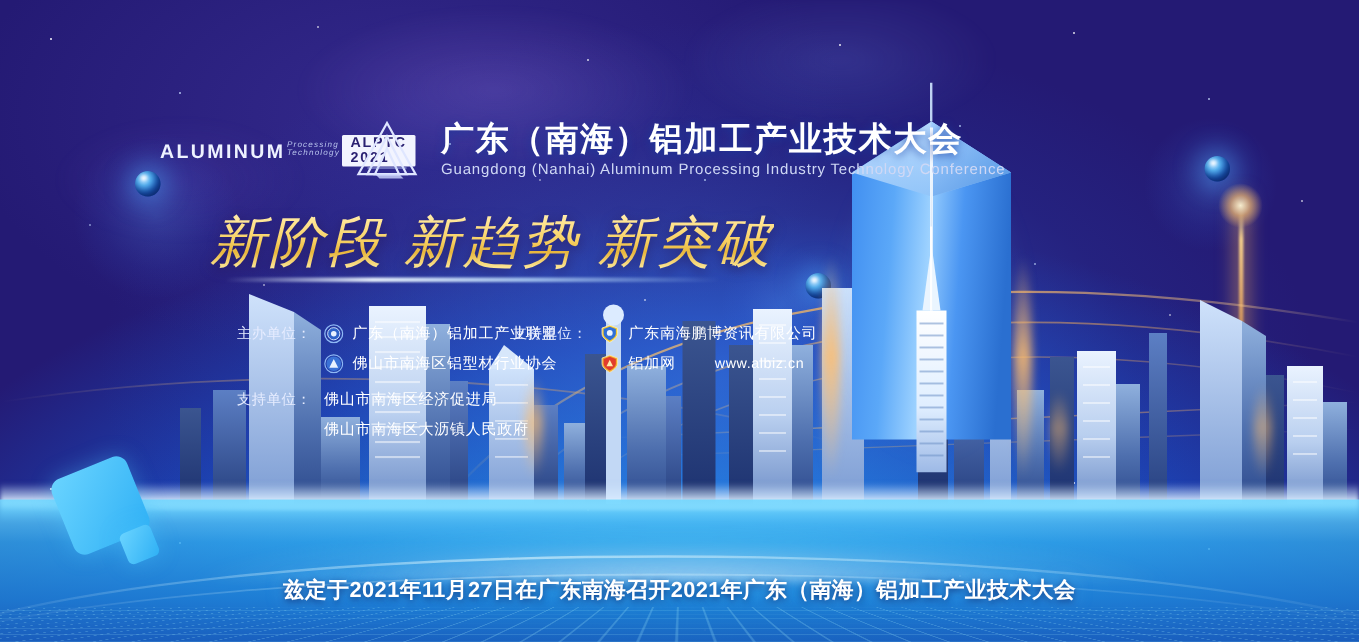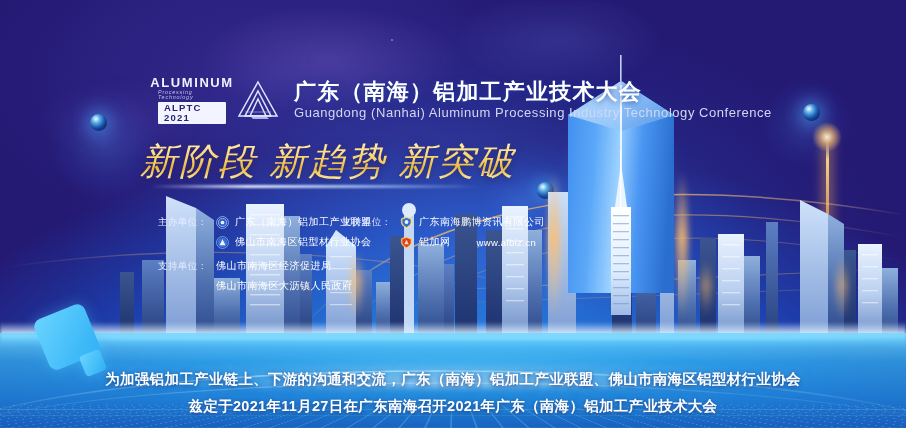--- a/index.html
+++ b/index.html
@@ -144,35 +144,35 @@
     text-align:center;
   }
   .banner-line{
     font-size:14.5px;font-weight:bold;color:#ffffff;letter-spacing:.3px;
     text-shadow:0 1px 5px rgba(10,40,110,.85), 0 0 12px rgba(120,200,255,.5);
     white-space:nowrap;
   }
 
   
   #header{position:absolute;left:158px;top:78px;display:flex;align-items:center;gap:10px;}
-  #alptc-badge{width:68px;height:40px;display:flex;flex-direction:column;justify-content:center;align-items:center;gap:1px;}
+  #alptc-badge{width:68px;height:40px;display:flex;flex-direction:row;justify-content:center;align-items:center;gap:1px;}
   .badge-top{font-size:13px;font-weight:bold;letter-spacing:1.6px;color:#eef2ff;line-height:1;}
   .badge-mid{font-size:5.4px;letter-spacing:.8px;color:#b9c4ee;line-height:1;font-style:italic;}
   .badge-bot{
     background:#f2f4ff;color:#2a2172;font-size:9.5px;font-weight:bold;letter-spacing:1.2px;
     padding:1px 6px 1px 6px;line-height:1.05;border-radius:1px;margin-top:1px;
   }
   #mark{width:46px;height:44px;flex:0 0 auto;}
   #title-block{display:flex;flex-direction:column;gap:2px;margin-left:2px;}
   #main-title{
     font-size:22px;font-weight:bold;color:#ffffff;letter-spacing:1.2px;line-height:1.12;
     text-shadow:0 1px 6px rgba(25,60,160,.8);
   }
   #sub-title{
-    font-size:13px;color:#cfd8f5;letter-spacing:.55px;line-height:1.1;white-space:nowrap;
+    font-size:10px;color:#cfd8f5;letter-spacing:.55px;line-height:1.1;white-space:nowrap;
   }
 
   
   #slogan{
     position:absolute;left:140px;top:137px;
     font-size:37px;font-weight:normal;font-style:italic;letter-spacing:2px;
     background:linear-gradient(180deg,#fff6cd 0%,#ffe493 22%,#f7cf60 48%,#e8b63c 62%,#fde89a 84%,#f4d273 100%);
     -webkit-background-clip:text;background-clip:text;
     color:transparent;-webkit-text-fill-color:transparent;
     filter:drop-shadow(0 2px 4px rgba(40,25,90,.75));
@@ -509,17 +509,16 @@
         <path d="M12 1.5 L21.5 5 V12 C21.5 18 12 22.5 12 22.5 C12 22.5 2.5 18 2.5 12 V5 Z" fill="#f0a92a" stroke="#ffe7b0" stroke-width="1"></path>
         <path d="M12 3.5 L19.5 6.3 V12 C19.5 16.6 12 20.3 12 20.3 C12 20.3 4.5 16.6 4.5 12 V6.3 Z" fill="#e23c2c"></path>
         <path d="M12 7 L16 15 H8 Z" fill="#ffe9a8"></path>
       </svg>
       <span class="org-name">铝加网</span>
       <span class="org-url">www.albiz.cn</span>
     </div>
   </div>
 
   <div id="bottom-banner">
-    <div class="banner-line">为加强铝加工产业链上、下游的沟通和交流，广东（南海）铝加工产业联盟、佛山市南海区铝型材行业协会</div>
     <div class="banner-line">兹定于2021年11月27日在广东南海召开2021年广东（南海）铝加工产业技术大会</div>
   </div>
 
 </div>
 
 </body></html>

